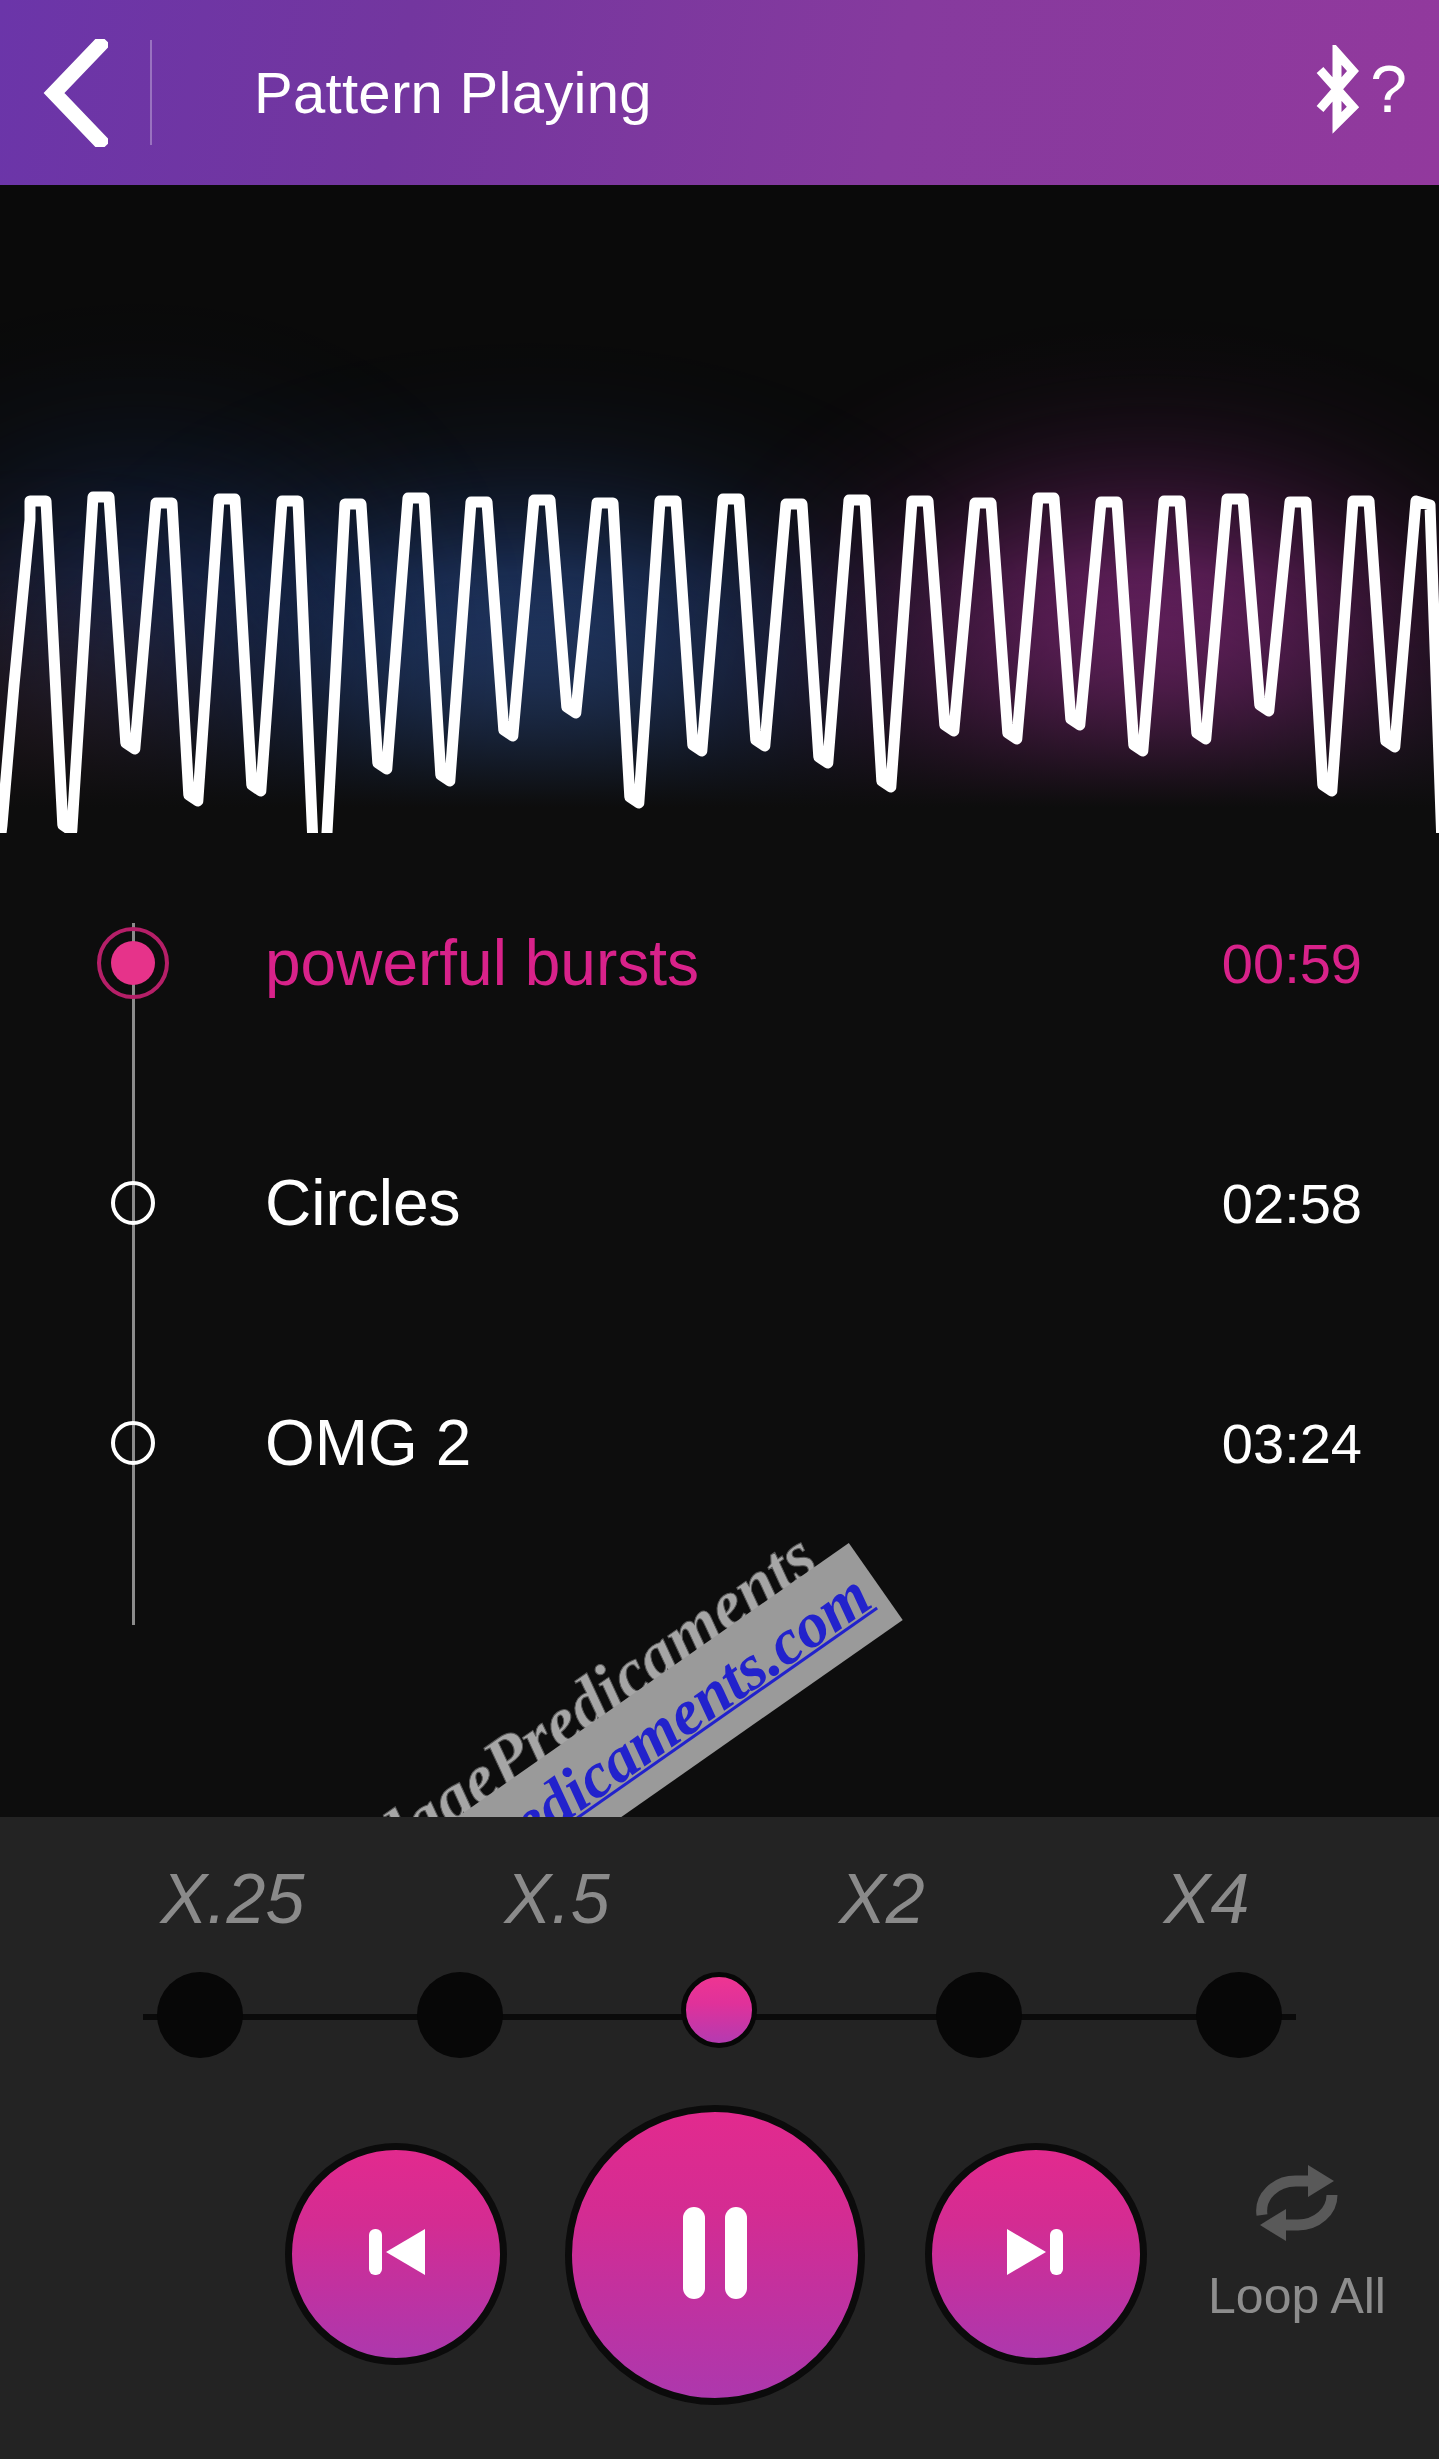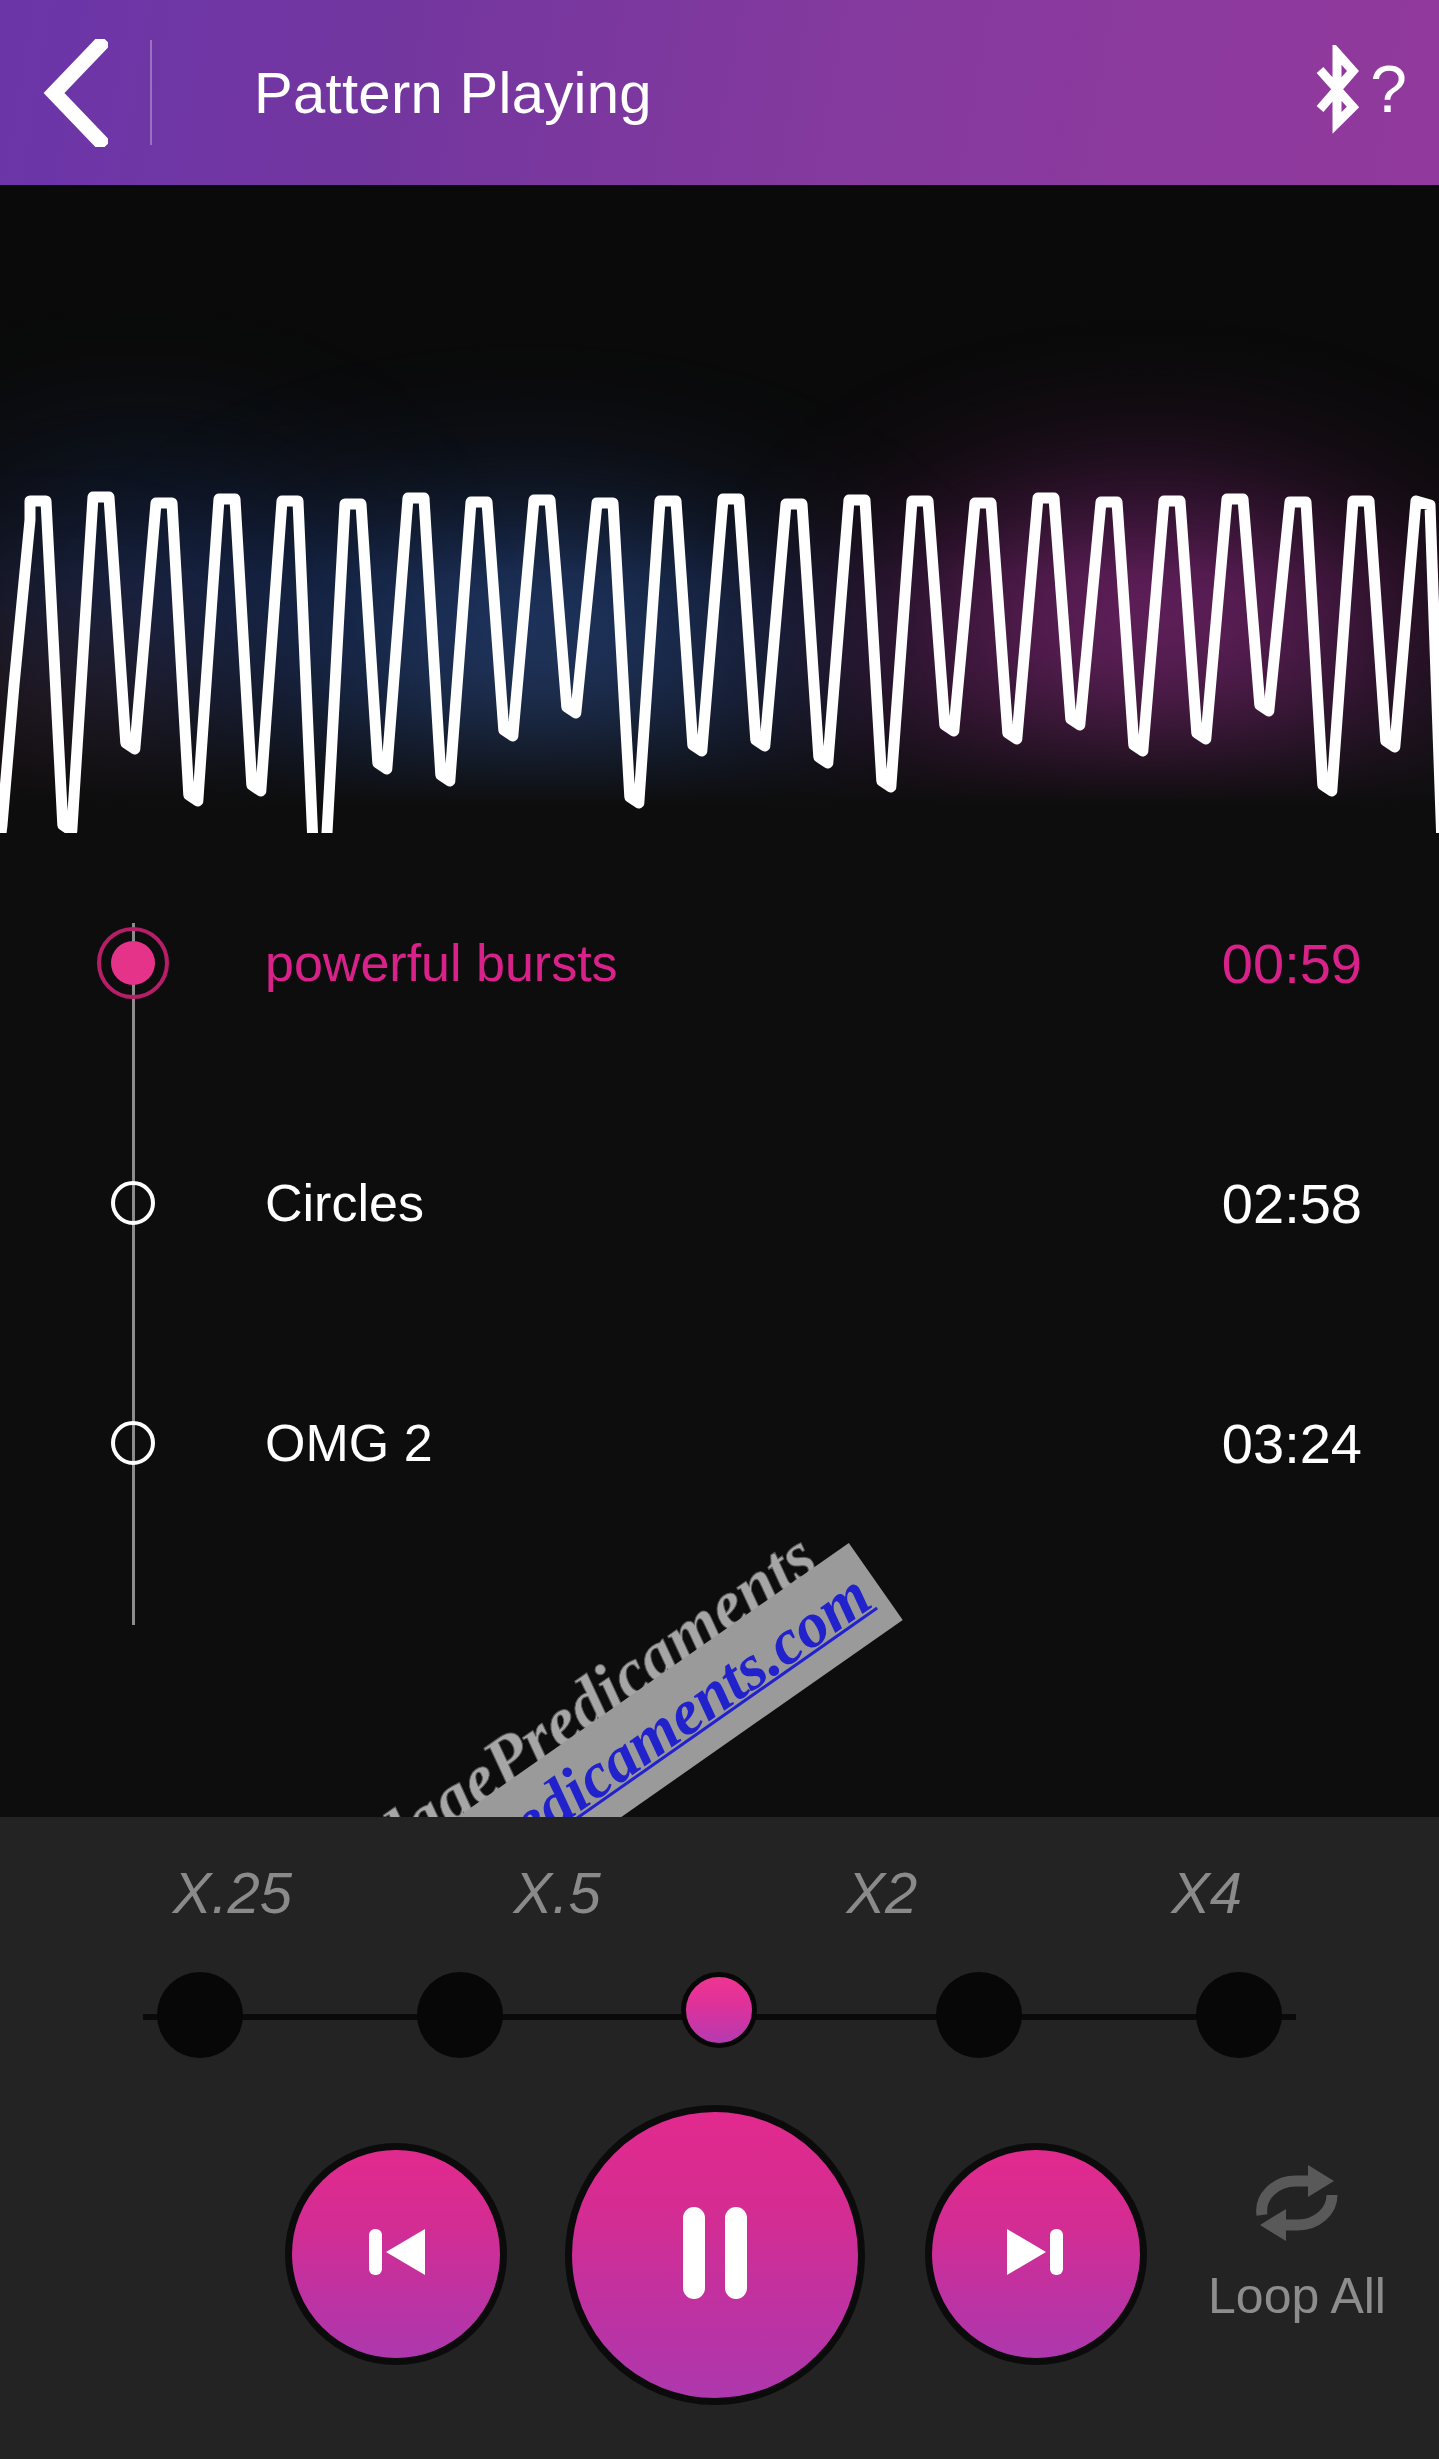--- a/index.html
+++ b/index.html
@@ -144,21 +144,21 @@
     background:#e6338a;
   }
   .bullet-idle {
     width:44px; height:44px; border-radius:50%;
     border:4px solid #ffffff;
     background:transparent;
   }
   .track-title {
     position:absolute;
     left:265px;
-    font-size:52px;
+    font-size:64px;
     font-weight:400;
     white-space:nowrap;
   }
   .track-time {
     position:absolute;
     right:77px;
     font-size:56px;
     font-weight:400;
     white-space:nowrap;
   }
@@ -212,21 +212,21 @@
     left:0; right:0; top:0; height:230px;
   }
   .speed-labels {
     position:absolute;
     left:70px; right:70px; top:42px;
     display:flex; justify-content:space-between;
   }
   .speed-label {
     flex:1 1 0;
     text-align:center;
-    font-size:58px;
+    font-size:70px;
     font-style:italic;
     color:#8a8a8a;
     font-family:"Liberation Sans", sans-serif;
     cursor:pointer;
   }
   .speed-label.sel {
     color:#ffffff;
     font-weight:700;
     font-size:64px;
   }

